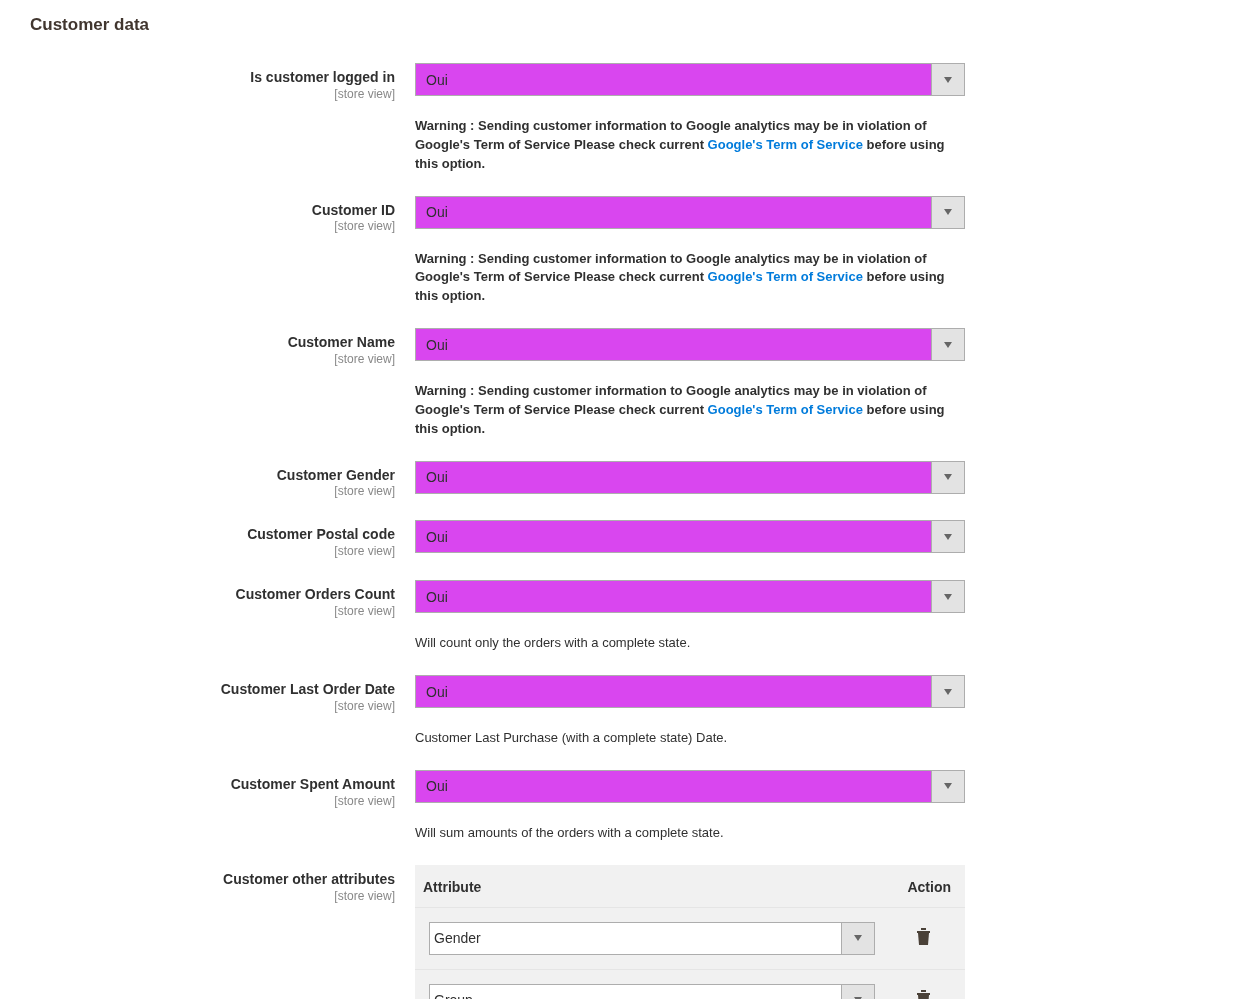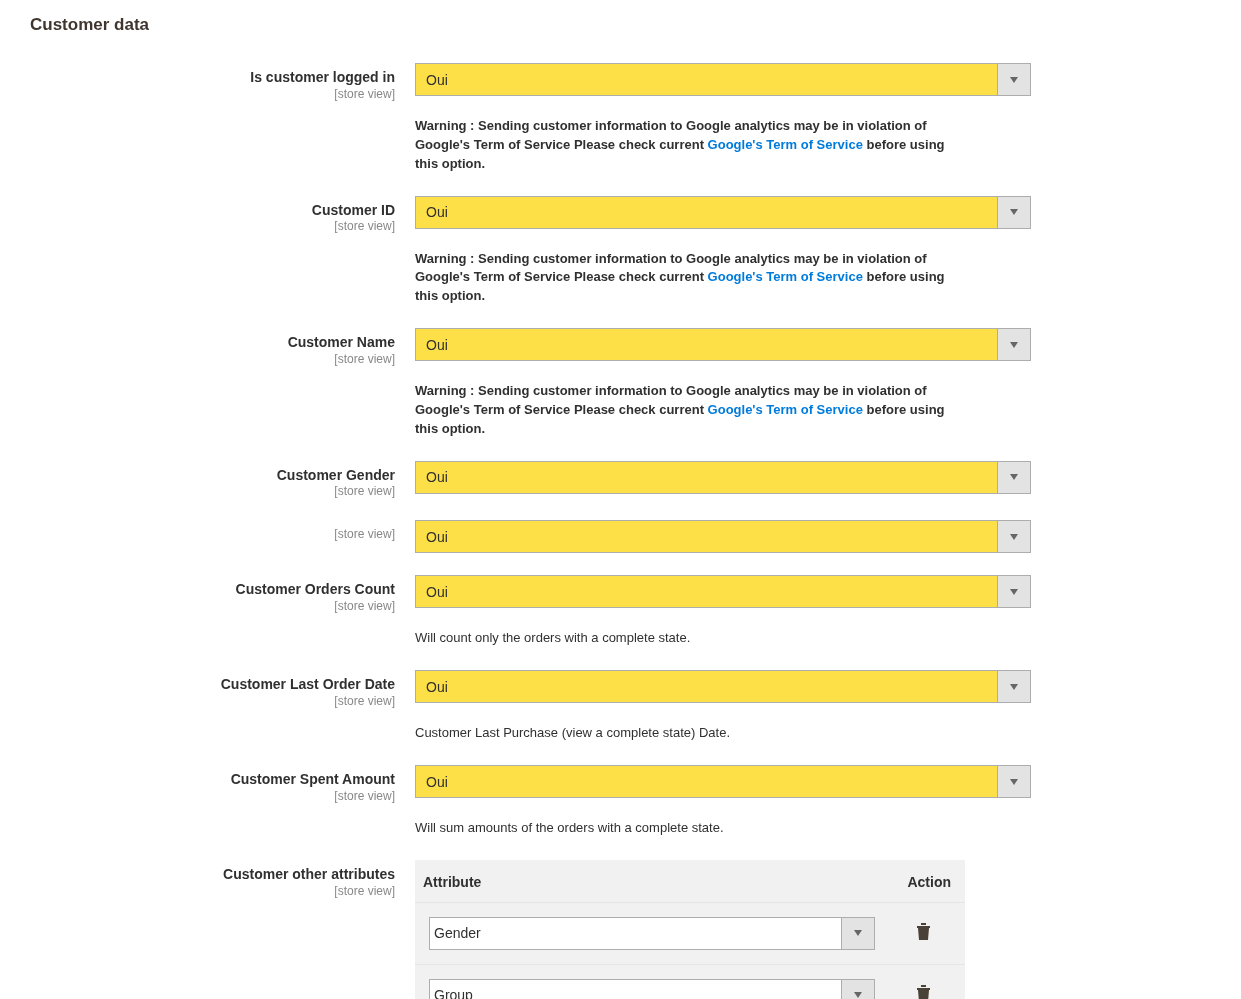--- a/index.html
+++ b/index.html
@@ -5,21 +5,21 @@
   * { box-sizing: border-box; margin: 0; padding: 0; }
   body { font-family: -apple-system, BlinkMacSystemFont, "Segoe UI", Helvetica, Arial, sans-serif; color: #303030; background: #fff; }
   .page { width: 1241px; padding: 15px 30px 40px 30px; }
   .section-title { font-size: 17px; font-weight: 700; color: #41362f; margin-bottom: 28px; }
   .field-row { display: flex; align-items: flex-start; margin-bottom: 22px; }
   .field-row.no-help { margin-bottom: 22px; }
   .label-col { width: 385px; text-align: right; padding-right: 20px; padding-top: 6px; }
   .label-main { font-size: 14px; font-weight: 600; color: #303030; display: block; line-height: 1.2; }
   .label-scope { font-size: 12px; color: #888; display: block; margin-top: 1px; }
   .control-col { width: 550px; }
-  .select-wrap { position: relative; width: 616px; height: 33px; border: 1px solid #adadad; background: #fde047; display: flex; align-items: center; }
+  .select-wrap { position: relative; width: 550px; height: 33px; border: 1px solid #adadad; background: #d946ef; display: flex; align-items: center; }
   .select-value { flex: 1; padding: 0 10px; font-size: 14px; color: #303030; }
   .select-btn { width: 33px; height: 31px; background: #e3e3e3; border-left: 1px solid #adadad; display: flex; align-items: center; justify-content: center; }
   .select-btn svg { width: 8px; height: 6px; }
   .help-text { font-size: 13px; color: #303030; margin-top: 21px; line-height: 1.45; }
   .help-text.bold { font-weight: 600; }
   .help-text a { color: #007bdb; text-decoration: none; }
   .attr-table { width: 550px; background: #f1f1f1; border: none; }
   .attr-header { display: flex; padding: 14px 14px 12px 8px; font-size: 14px; font-weight: 600; color: #303030; }
   .attr-h-attr { flex: 1; }
   .attr-h-action { width: 60px; text-align: right; }
@@ -110,20 +110,21 @@
             <svg viewBox="0 0 8 6">
               <polygon points="0,0 8,0 4,6" fill="#666"></polygon>
             </svg>
           </span>
       </div>
     </div>
   </div>
 
   <div class="field-row no-help">
     <div class="label-col">
+      <span class="label-main">Customer Postal code</span>
       <span class="label-scope">[store view]</span>
     </div>
     <div class="control-col">
       <div class="select-wrap">
         <span class="select-value">Oui</span>
         <span class="select-btn">
             <svg viewBox="0 0 8 6">
               <polygon points="0,0 8,0 4,6" fill="#666"></polygon>
             </svg>
           </span>
@@ -156,21 +157,21 @@
     </div>
     <div class="control-col">
       <div class="select-wrap">
         <span class="select-value">Oui</span>
         <span class="select-btn">
             <svg viewBox="0 0 8 6">
               <polygon points="0,0 8,0 4,6" fill="#666"></polygon>
             </svg>
           </span>
       </div>
-      <div class="help-text">Customer Last Purchase (view a complete state) Date.</div>
+      <div class="help-text">Customer Last Purchase (with a complete state) Date.</div>
     </div>
   </div>
 
   <div class="field-row">
     <div class="label-col">
       <span class="label-main">Customer Spent Amount</span>
       <span class="label-scope">[store view]</span>
     </div>
     <div class="control-col">
       <div class="select-wrap">

